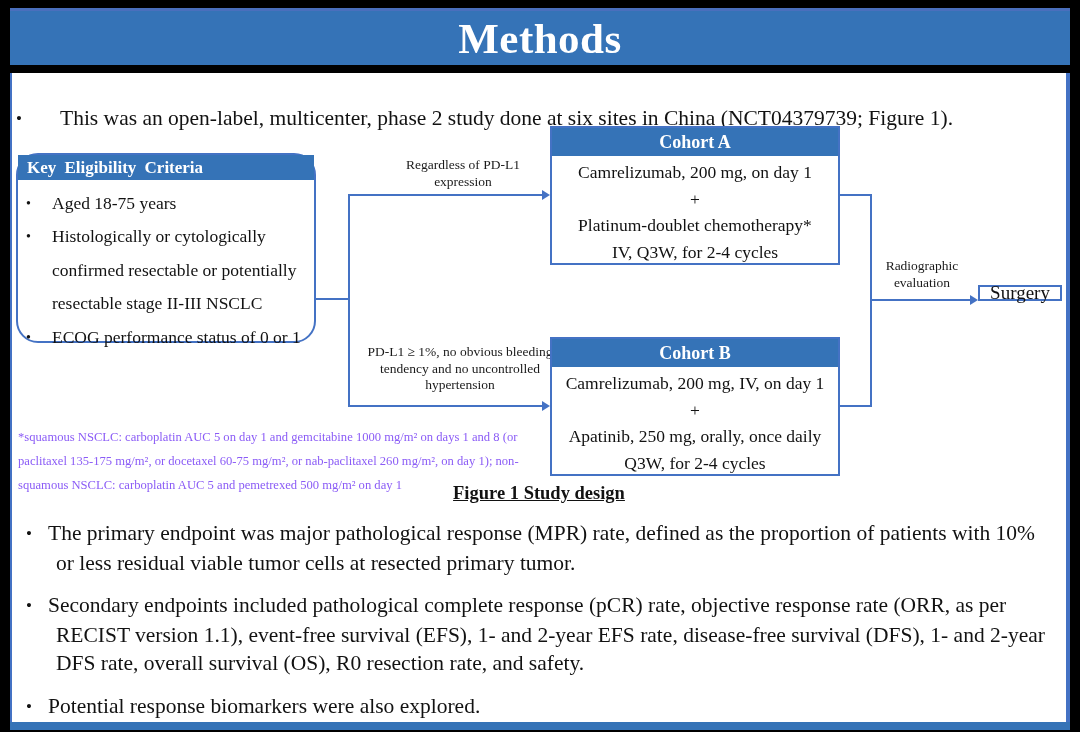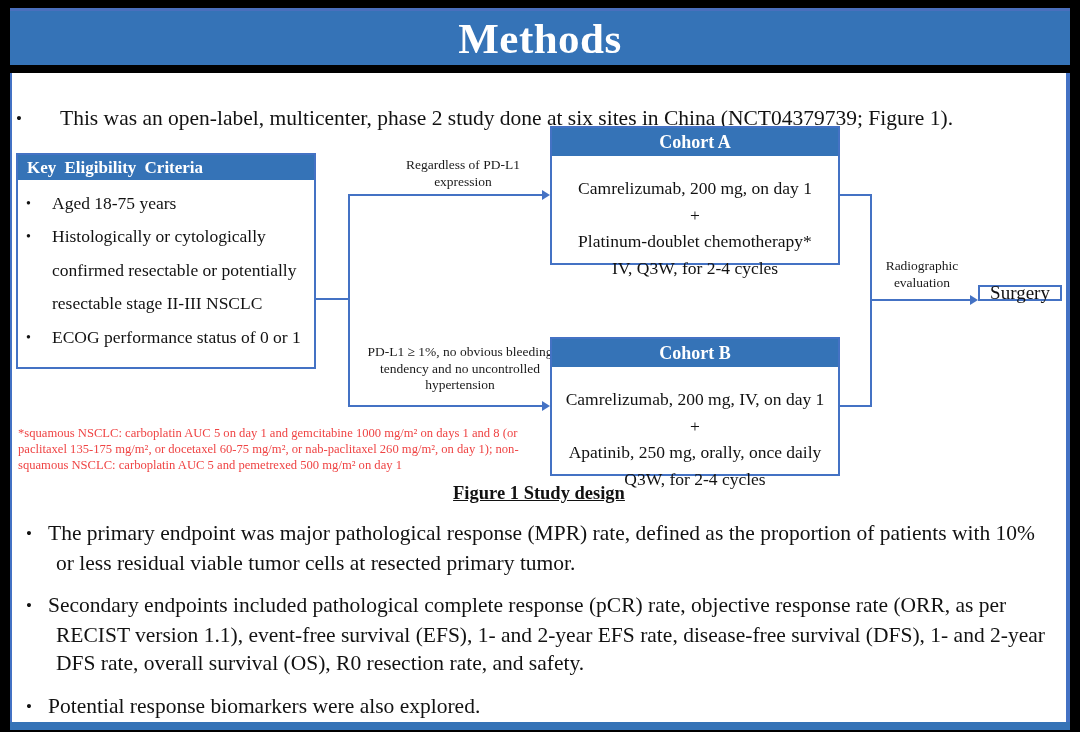--- a/index.html
+++ b/index.html
@@ -40,46 +40,46 @@
   .lower-bullets{position:absolute;left:14px;top:446px;right:14px;}
   .lower-bullets .li{
     font-size:21.5px;line-height:28.5px;margin-bottom:14px;
     padding-left:30px;text-indent:-30px;
   }
   .lower-bullets .li::before{content:"•";display:inline-block;width:22px;text-indent:0;font-size:17px;vertical-align:1px;}
   
   .diagram{position:absolute;left:0;top:0;width:100%;height:440px;}
   .box{position:absolute;border:2px solid #4472C4;background:#fff;box-sizing:border-box;}
   .box .hdr{background:#3573B7;color:#fff;font-weight:bold;}
-  .elig{left:4px;top:80px;width:300px;height:216px;}
+  .elig{left:4px;top:80px;width:300px;height:190px;border-radius:22px;}
   .elig .hdr{font-size:17px;height:25px;line-height:25px;padding-left:9px;word-spacing:4px;}
   .elig .bd{padding:7px 4px 0 8px;}
   .elig .bd .item{
     font-size:17.5px;line-height:33.4px;
     padding-left:26px;text-indent:-26px;
   }
   .elig .bd .item::before{content:"•";display:inline-block;width:26px;text-indent:0;font-size:14px;vertical-align:1px;}
   .cohort{width:290px;height:139px;}
   .cohort-a{left:538px;top:53px;}
   .cohort-b{left:538px;top:264px;}
   .cohort .hdr{font-size:18px;height:28px;line-height:28px;text-align:center;}
   .cohort .bd .item{font-size:17.5px;line-height:26.5px;text-align:center;}
-  .cohort .bd{padding-top:19px;}
+  .cohort .bd{padding-top:3px;}
   .surgery{left:966px;top:212px;width:84px;height:16px;display:flex;align-items:center;justify-content:center;font-size:19px;}
   .lbl{position:absolute;font-size:13.5px;line-height:16.5px;text-align:center;color:#1a1a1a;}
   .lbl-top{left:372px;top:84px;width:158px;}
   .lbl-bottom{left:352px;top:271px;width:192px;}
   .lbl-radio{left:846px;top:185px;width:128px;}
   .hline,.vline{position:absolute;background:#4472C4;}
   .hline{height:2px;}
   .vline{width:2px;}
   .ah{position:absolute;width:0;height:0;border-top:5px solid transparent;border-bottom:5px solid transparent;border-left:8px solid #4472C4;}
   .footnote{
     position:absolute;left:6px;top:352px;width:534px;
-    font-size:12.6px;line-height:16px;color:#ef4444;
+    font-size:12.6px;line-height:24px;color:#8b5cf6;
   }
   .caption{
     position:absolute;left:0;top:410px;width:100%;
     text-align:center;font-weight:bold;font-size:18.5px;text-decoration:underline;
   }
 </style>
 </head>
 <body>
 
 <div class="titlebar">

